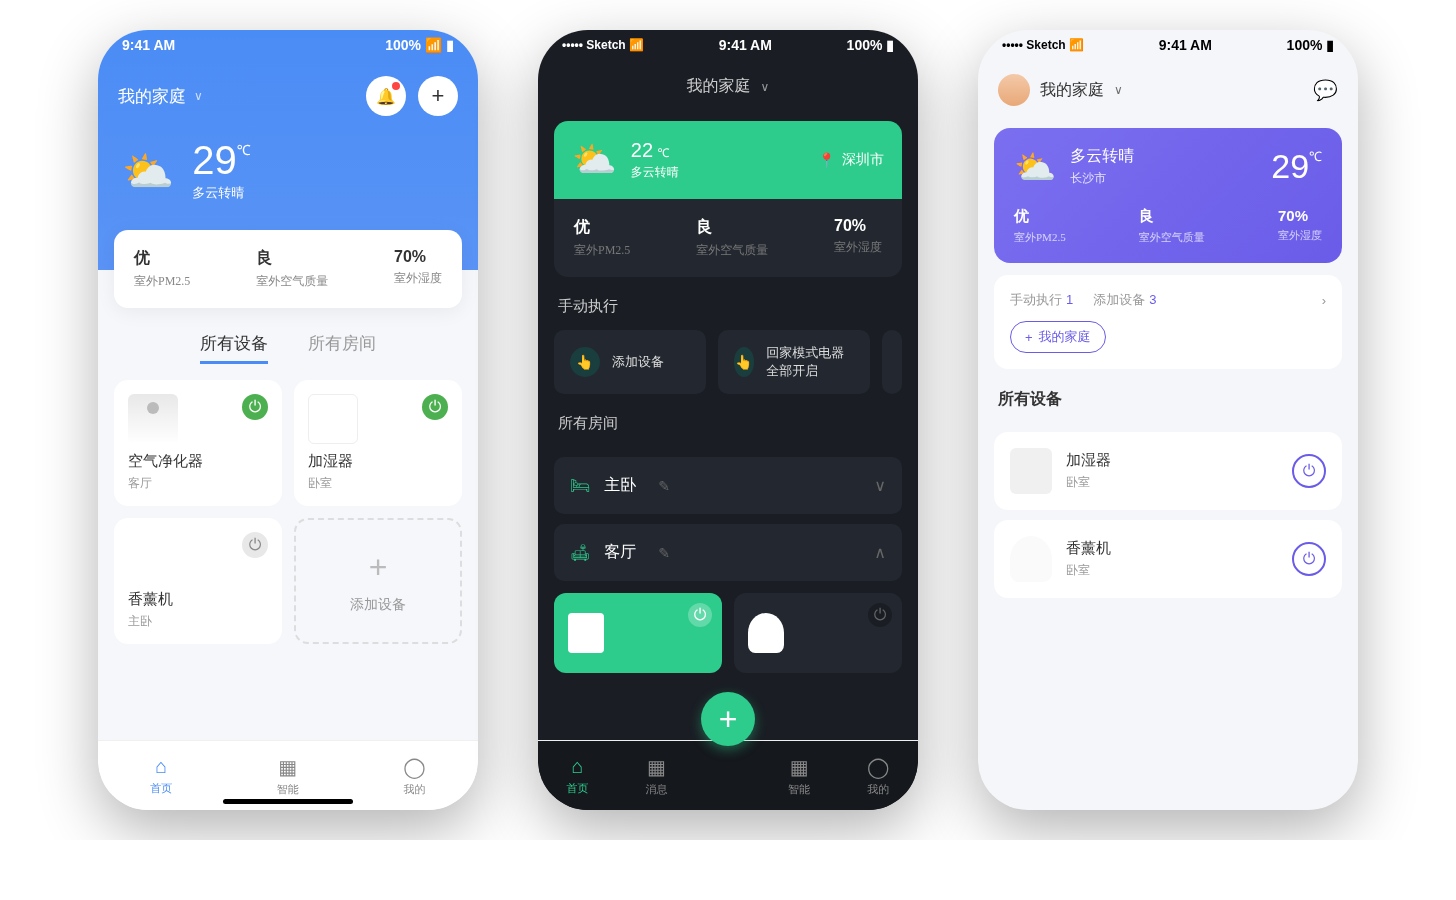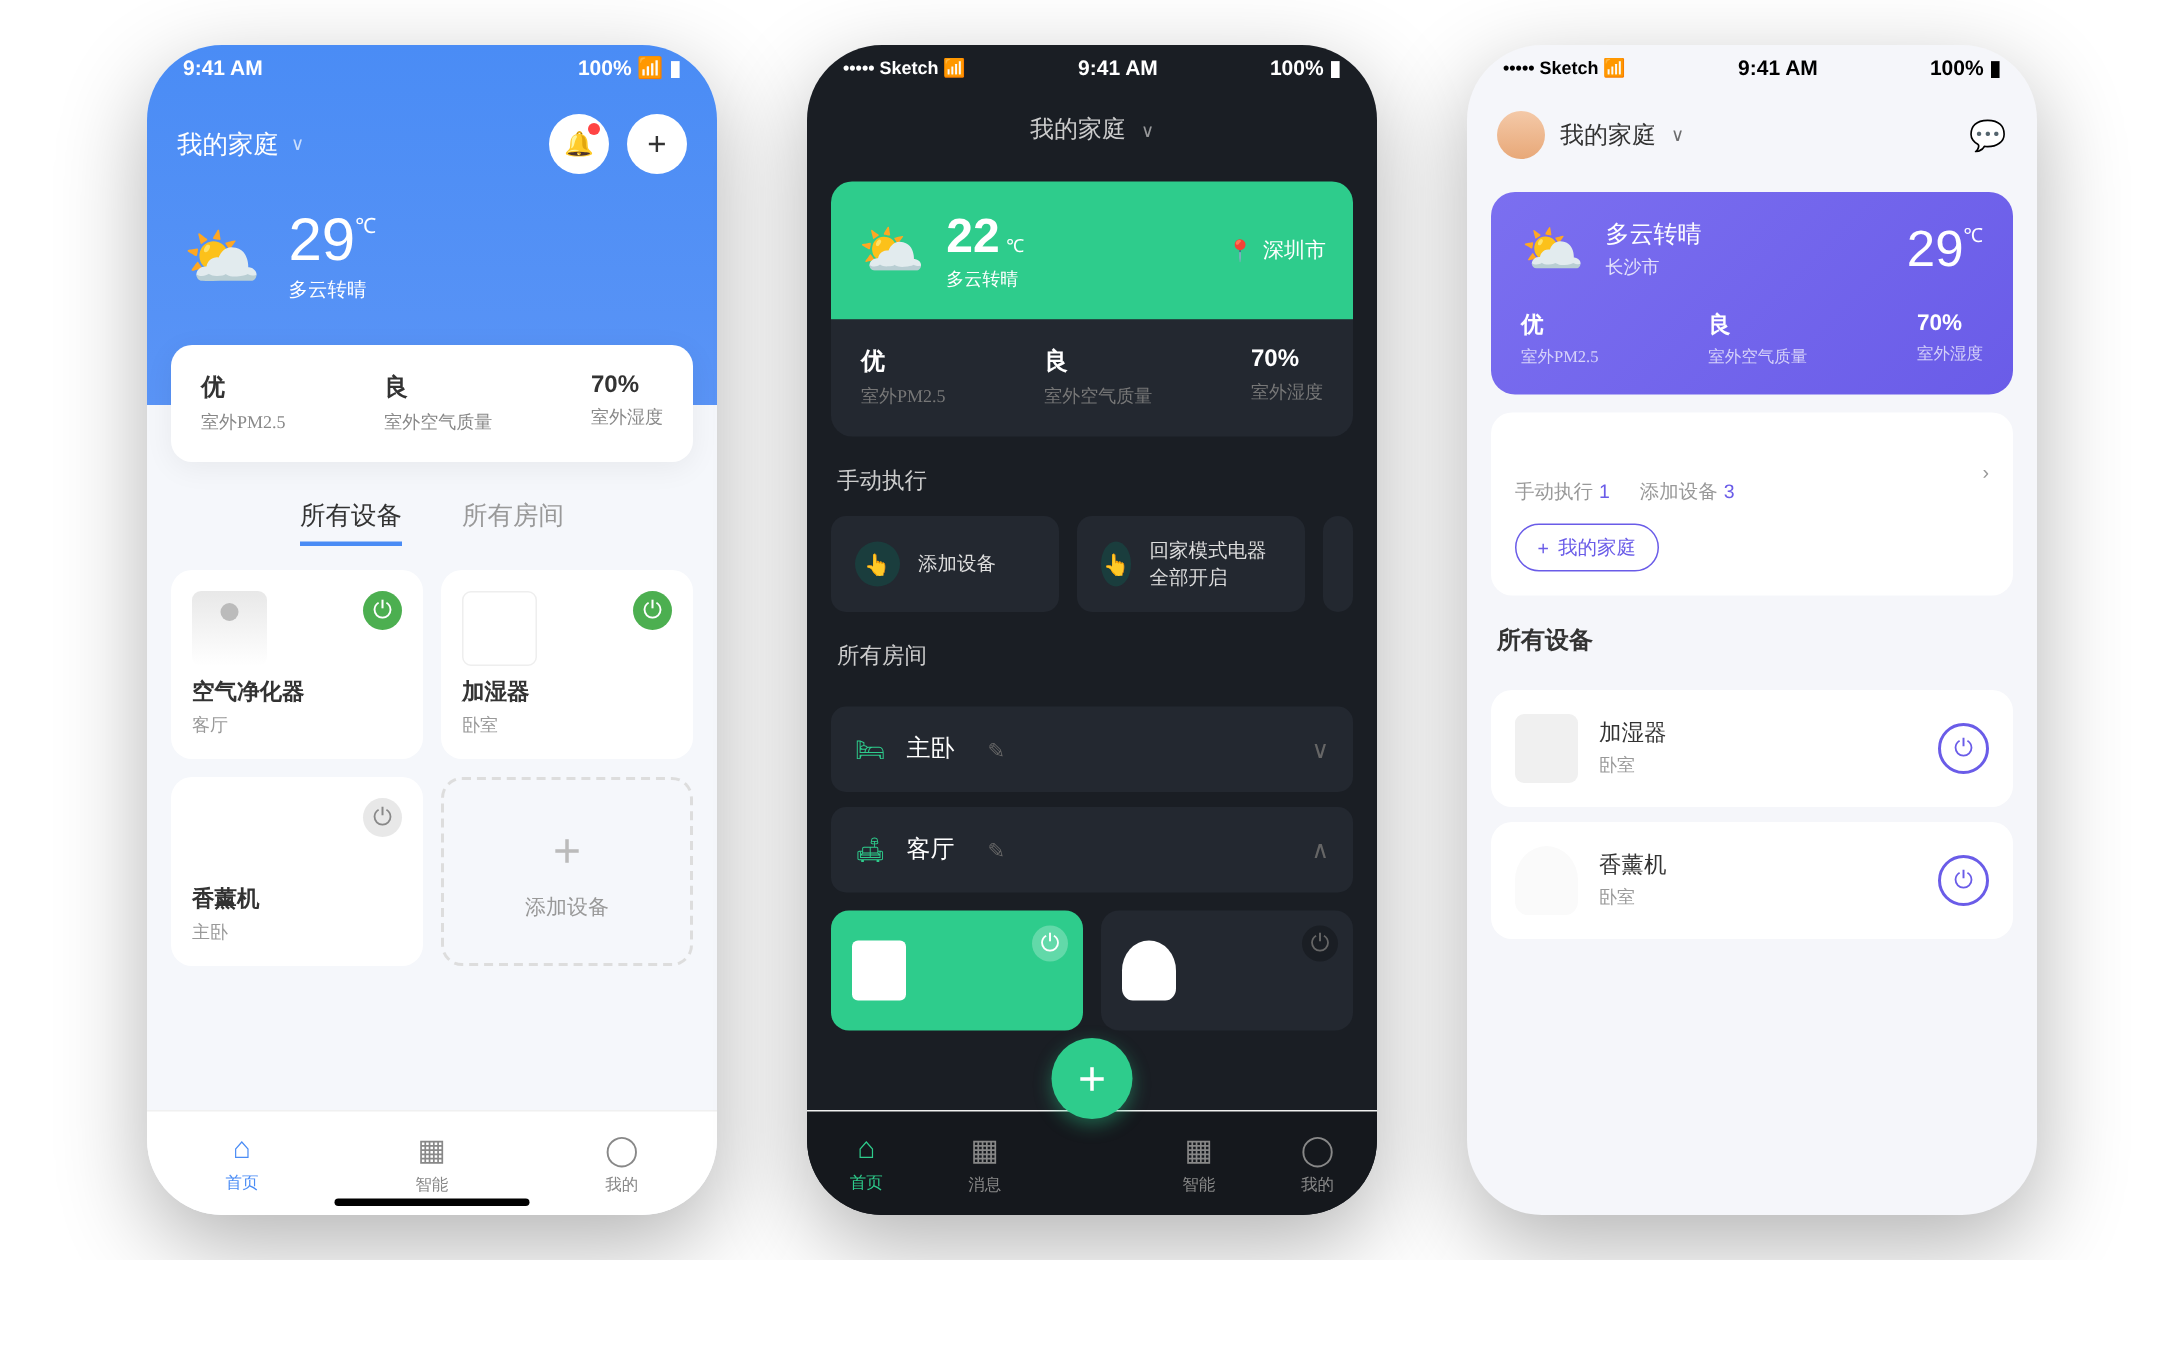--- a/index.html
+++ b/index.html
@@ -34,36 +34,36 @@
 .p1-grid { display: grid; grid-template-columns: 1fr 1fr; gap: 12px; padding: 0 16px; }
 .dev-card { background: #fff; border-radius: 14px; padding: 14px; position: relative; }
 .dev-img { width: 50px; height: 50px; background: #f0f0f0; border-radius: 6px; margin-bottom: 8px; position: relative; }
 .dev-img.purifier { background: linear-gradient(#e8e8e8, #fff); }
 .dev-img.purifier::before { content: ''; position: absolute; top: 8px; left: 50%; transform: translateX(-50%); width: 12px; height: 12px; background: #bbb; border-radius: 50%; }
 .dev-img.humidifier { background: #fff; border: 1px solid #eee; }
 .dev-img.aroma { background: #fff; border-radius: 50% 50% 20% 20%; }
 .power-badge { position: absolute; top: 14px; right: 14px; width: 26px; height: 26px; border-radius: 50%; display: flex; align-items: center; justify-content: center; }
 .power-on { background: #4caf50; color: #fff; }
 .power-off { background: #e8e8e8; color: #888; }
-.dev-name { font-size: 15px; font-weight: 700; color: #333; }
+.dev-name { font-size: 15px; font-weight: 400; color: #333; }
 .dev-room { font-size: 12px; color: #999; margin-top: 4px; }
 .add-card { border: 2px dashed #ddd; display: flex; flex-direction: column; align-items: center; justify-content: center; gap: 10px; background: transparent; }
 .add-plus { font-size: 32px; color: #bbb; }
 .add-text { font-size: 14px; color: #999; }
 .bottom-nav { position: absolute; bottom: 0; left: 0; right: 0; height: 70px; background: #fff; display: flex; justify-content: space-around; align-items: center; border-top: 1px solid #f0f0f0; }
 .nav-item { display: flex; flex-direction: column; align-items: center; gap: 3px; font-size: 11px; color: #888; }
 .nav-item.active { color: #4a8cf5; }
 .nav-icon { font-size: 20px; }
 
 
 .phone-2 { background: #1a1e24; color: #fff; }
 .p2-header { text-align: center; padding: 16px 0; display: flex; justify-content: center; align-items: center; gap: 10px; font-size: 16px; color: #ccc; }
 .p2-weather { background: #2ecc8c; margin: 8px 16px 0; border-radius: 14px 14px 0 0; padding: 18px 18px; display: flex; align-items: center; justify-content: space-between; }
 .p2-weather-left { display: flex; align-items: center; gap: 14px; }
-.p2-temp { font-size: 32px; font-weight: 700; }
+.p2-temp { font-size: 20px; font-weight: 400; }
 .p2-loc { display: flex; align-items: center; gap: 6px; font-size: 14px; }
 .p2-metrics { background: #232830; margin: 0 16px; border-radius: 0 0 14px 14px; padding: 18px 20px; display: flex; justify-content: space-between; }
 .p2-metrics .metric-val { color: #fff; }
 .p2-metrics .metric-lbl { color: #777; }
 .p2-section-title { padding: 20px 20px 14px; font-size: 15px; color: #ccc; }
 .p2-scenes { display: flex; gap: 12px; padding: 0 16px; overflow: hidden; }
 .scene-card { background: #232830; border-radius: 10px; padding: 14px 16px; display: flex; align-items: center; gap: 12px; flex: 1; }
 .scene-card.partial { flex: 0 0 20px; padding: 14px 4px; }
 .scene-icon { width: 30px; height: 30px; background: #1a3d3d; border-radius: 50%; display: flex; align-items: center; justify-content: center; color: #2ecc8c; font-size: 14px; }
 .scene-name { font-size: 13px; color: #ddd; }
@@ -95,21 +95,21 @@
 .p3-w-left { display: flex; align-items: center; gap: 14px; }
 .p3-w-desc { font-size: 16px; font-weight: 500; }
 .p3-w-city { font-size: 12px; opacity: 0.8; margin-top: 3px; }
 .p3-temp { font-size: 34px; font-weight: 300; }
 .p3-metrics { display: flex; justify-content: space-between; margin-top: 20px; }
 .p3-metrics .metric-val { color: #fff; font-size: 15px; }
 .p3-metrics .metric-lbl { color: rgba(255,255,255,0.7); font-size: 11px; }
 .p3-section { background: #fff; margin: 12px 16px; border-radius: 14px; padding: 16px; }
 .p3-sec-title { font-size: 16px; font-weight: 600; color: #333; margin-bottom: 10px; }
 .p3-scene-row { display: flex; align-items: center; justify-content: space-between; font-size: 13px; color: #999; }
-.p3-scene-stats { display: flex; gap: 20px; margin-top: 28px; }
+.p3-scene-stats { display: flex; gap: 20px; }
 .p3-scene-stats .num { color: #6a5ce8; font-weight: 500; margin-left: 4px; }
 .p3-add-scene { margin-top: 12px; border: 1px solid #6a5ce8; color: #6a5ce8; border-radius: 18px; padding: 6px 14px; display: inline-flex; align-items: center; gap: 6px; font-size: 13px; }
 .p3-all-dev-title { padding: 8px 20px 12px; font-size: 16px; font-weight: 600; color: #333; }
 .p3-dev-card { background: #fff; margin: 10px 16px; border-radius: 14px; padding: 16px; display: flex; align-items: center; justify-content: space-between; }
 .p3-dev-left { display: flex; align-items: center; gap: 14px; }
 .p3-dev-img { width: 42px; height: 46px; background: #f0f0f0; border-radius: 6px; }
 .p3-dev-img.aroma { border-radius: 50% 50% 20% 20%; background: #fafafa; }
 .p3-dev-name { font-size: 15px; font-weight: 500; color: #333; }
 .p3-dev-room { font-size: 12px; color: #999; margin-top: 4px; }
 .p3-power { width: 34px; height: 34px; border-radius: 50%; border: 2px solid #6a5ce8; color: #6a5ce8; display: flex; align-items: center; justify-content: center; font-size: 16px; }

